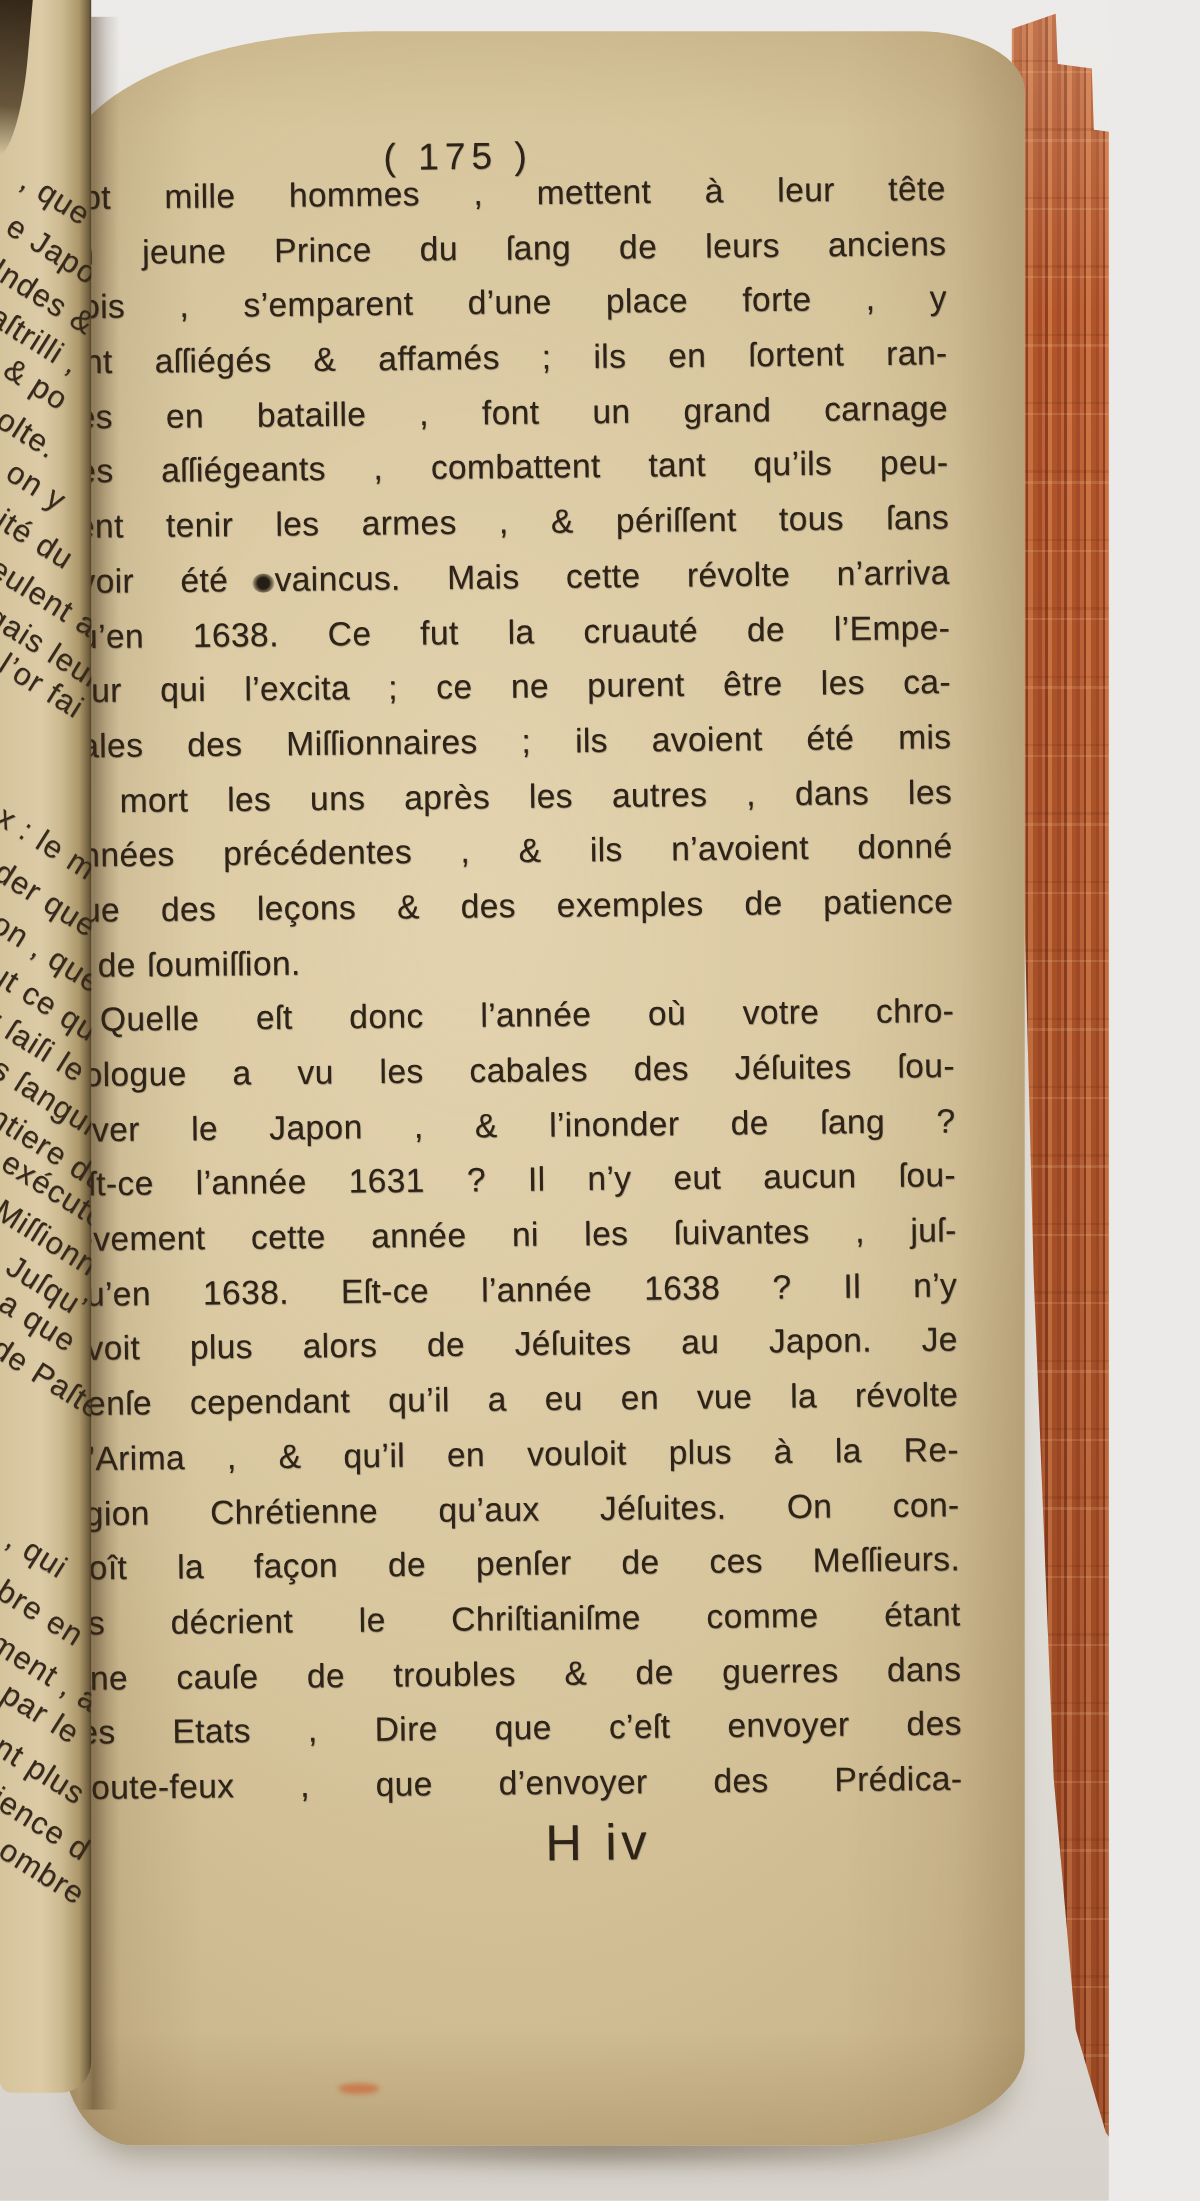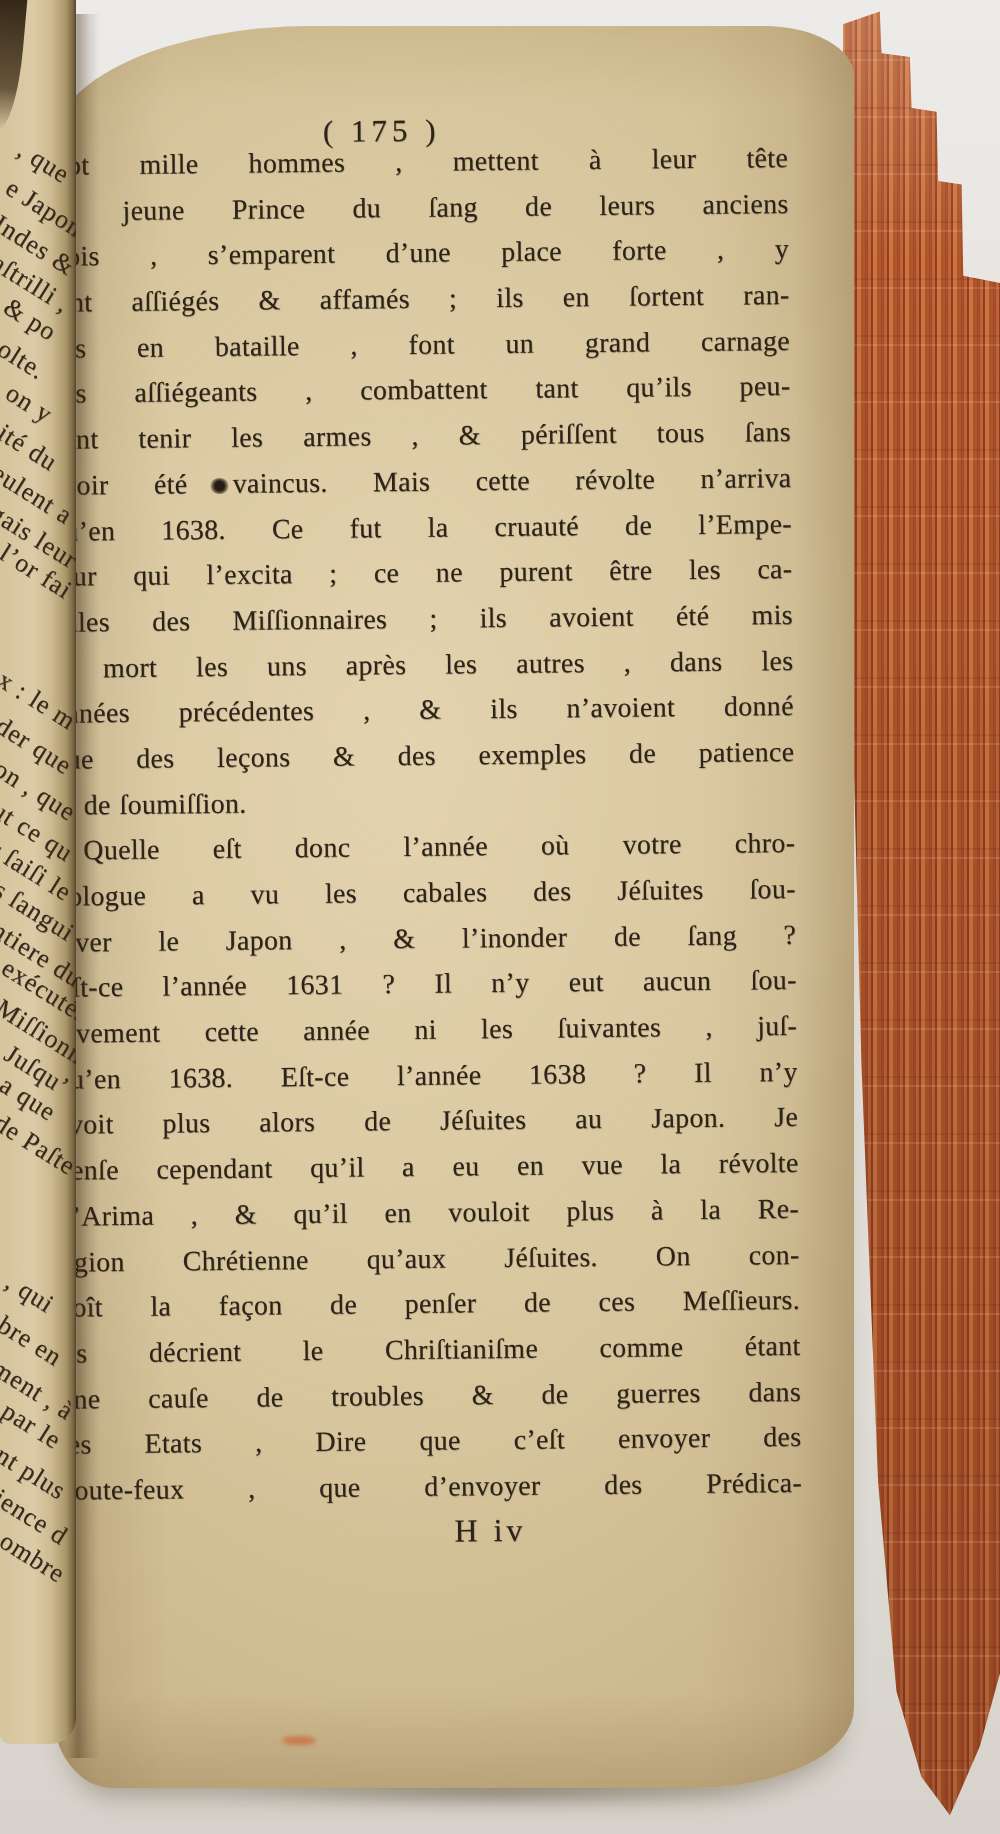--- a/index.html
+++ b/index.html
@@ -1,19 +1,19 @@
 <!DOCTYPE html>
 <html><head>
 <meta charset="utf-8">
 <style>
   html,body{margin:0;padding:0;background:#eceae8;}
   .scene{
-    position:relative;width:1000px;height:1834px;overflow:hidden;
+    position:relative;width:924px;height:1834px;overflow:hidden;
     background:linear-gradient(180deg,#edebe9 0%,#e8e5e1 18%,#e4e0db 55%,#dcd8d2 85%,#d7d3cc 100%);
-    font-family:Liberation Serif, serif;
+    font-family:Liberation Sans, sans-serif;
   }
   
   .floor-shadow{position:absolute;left:110px;top:1768px;width:780px;height:46px;z-index:0;
     background:radial-gradient(ellipse 50% 50% at 50% 50%,rgba(95,84,64,.45),rgba(95,84,64,0) 72%);
     filter:blur(7px);}
   
   .fore-edge{position:absolute;left:833px;top:6px;width:167px;height:1822px;z-index:1;
     background:
       linear-gradient(180deg,rgba(255,236,210,.22) 0%,rgba(0,0,0,0) 14%,rgba(0,0,0,.07) 58%,rgba(60,22,6,.20) 96%),
       repeating-linear-gradient(90deg,#a54c28 0px,#a54c28 3px,#c06337 3px,#c06337 6px,#8f3f20 6px,#8f3f20 8px,#cd7343 8px,#cd7343 12px,#b05529 12px,#b05529 16px);
@@ -35,21 +35,21 @@
   
   .print{position:absolute;inset:0;z-index:4;color:#2e2318;transform:rotate(-.6deg);
     text-shadow:.4px .6px .8px rgba(46,35,24,.5);}
   .page-header{position:absolute;left:54px;top:112px;width:672px;text-align:center;
     font-size:31px;letter-spacing:5px;}
   .text-block{position:absolute;left:54px;top:138px;width:742px;}
   .line{font-size:28px;line-height:45.7px;height:45.7px;overflow:hidden;
     text-align:justify;text-align-last:justify;letter-spacing:.3px;word-spacing:1.5px;}
   .line.short{text-align-last:left;}
   .line.indent{text-indent:30px;}
-  .signature{position:absolute;left:448px;top:1512px;font-size:32px;letter-spacing:4px;}
+  .signature{position:absolute;left:448px;top:1512px;font-size:42px;letter-spacing:4px;}
   .ink-blot{position:absolute;left:210px;top:478px;width:19px;height:16px;z-index:4;
     background:radial-gradient(circle,rgba(28,20,12,.95) 0 38%,rgba(28,20,12,.45) 62%,rgba(28,20,12,0) 78%);
     border-radius:50%;}
   
   .gutter-shadow{position:absolute;left:66px;top:14px;width:34px;height:1744px;z-index:5;
     background:linear-gradient(90deg,rgba(60,40,18,0) 0,rgba(60,40,18,.38) 35%,rgba(60,40,18,.14) 68%,rgba(60,40,18,0) 100%);}
   
   .left-curl{position:absolute;left:0;top:0;width:76px;height:1744px;z-index:6;overflow:hidden;
     background:linear-gradient(90deg,#d5c49c 0%,#dccba6 45%,#ccb990 68%,#ab9669 87%,#746140 97%,#514229 100%);
     border-radius:0 0 26px 10px;}

